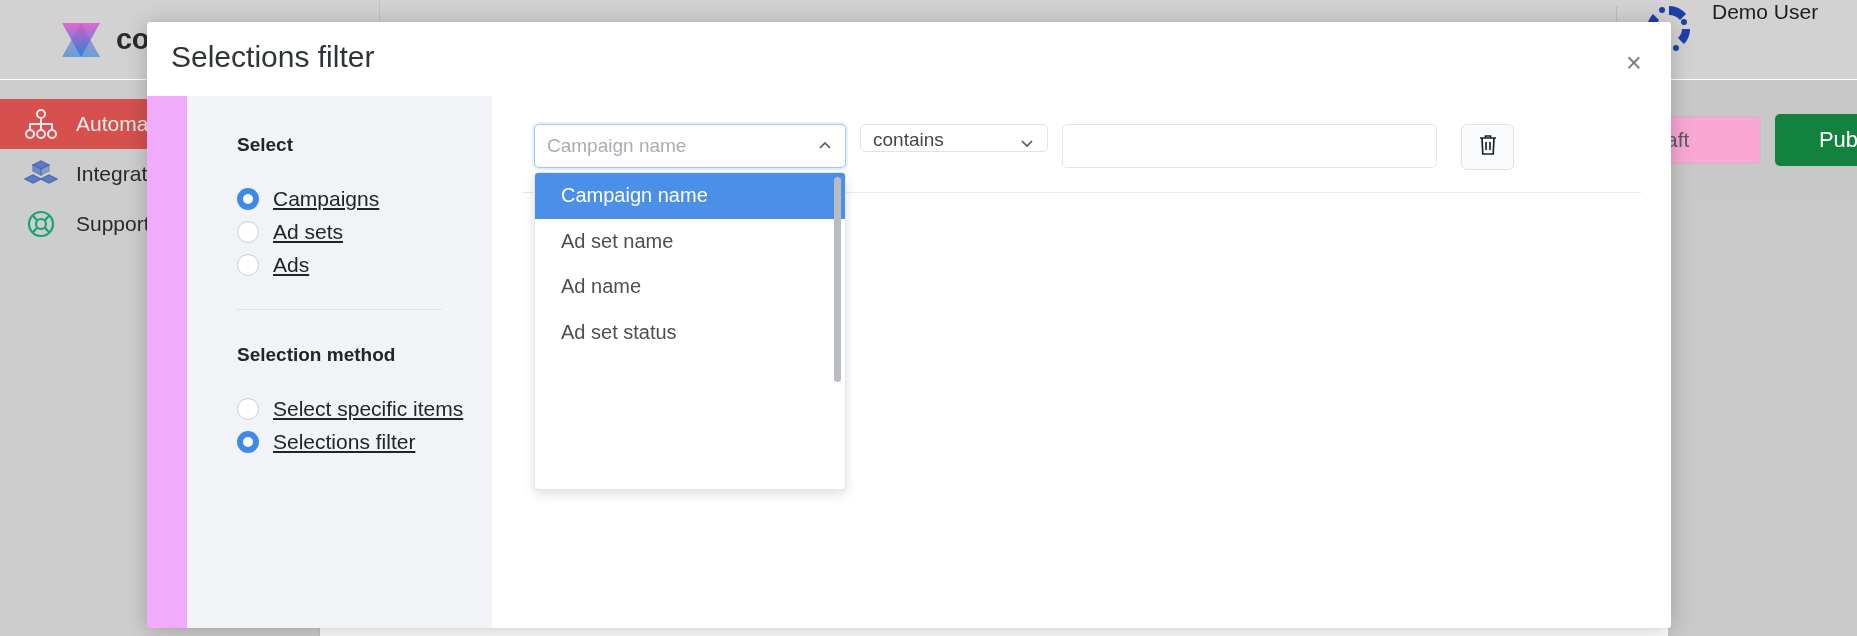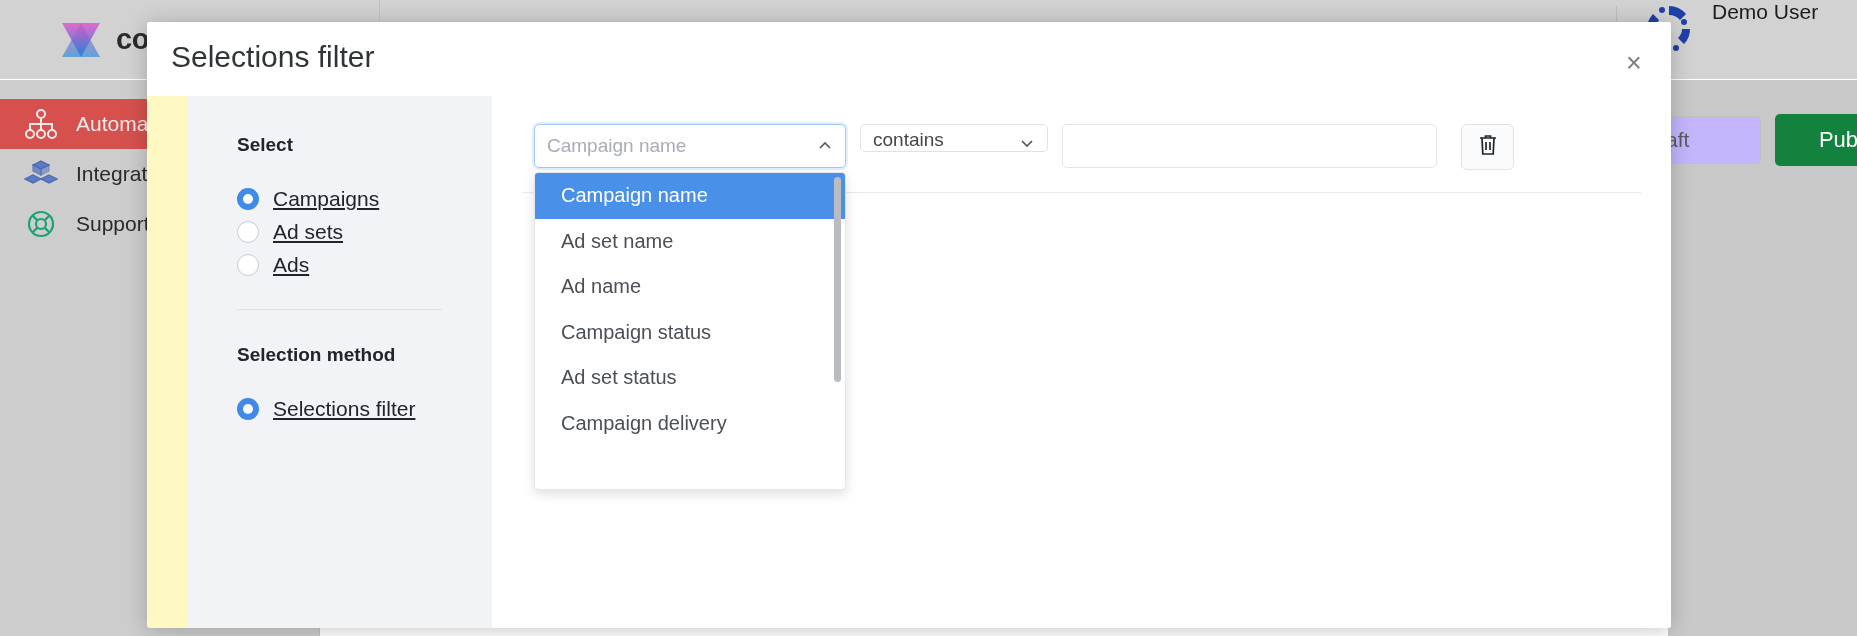--- a/index.html
+++ b/index.html
@@ -55,21 +55,21 @@
     height: 50px; display: flex; align-items: center; padding-left: 24px; gap: 18px;
   }
   .side-item.active { background: #d6514e; }
   .side-label { font-size: 21px; color: #2a2a2a; white-space: nowrap; }
   .side-item.active .side-label { color: #f2eaea; }
   .side-ico { width: 34px; height: 34px; flex: 0 0 auto; }
 
   
   .bg-draft {
     position: absolute; left: 1651px; top: 116px; width: 110px; height: 48px;
-    border: 1px solid #c0c0c0; border-radius: 5px; background: #c4b5fd;
+    border: 1px solid #c0c0c0; border-radius: 5px; background: #f9a8d4;
   }
   .bg-draft span {
     position:absolute; left: 14px; top: 11px; font-size: 21px; color: #5c5c5c;
   }
   .bg-publish {
     position: absolute; left: 1775px; top: 114px; width: 160px; height: 52px;
     background: #13823f; border-radius: 5px;
   }
   .bg-publish span {
     display:block; text-align:center; line-height: 52px; color:#fff; font-size: 22px;
@@ -78,21 +78,21 @@
     position: absolute; left: 1668px; top: 198px; right: -40px; bottom: -20px;
     background: #c9c9c9;
   }
   .bg-strip {
     position: absolute; left: 380px; top: 80px; right: 0; height: 119px; background: #c8c8c8;
   }
 
   
   .modal {
     position: absolute; left: 147px; top: 22px; width: 1524px; height: 606px;
-    background: #fef9c3; border-radius: 3px;
+    background: #f0abfc; border-radius: 3px;
     box-shadow: 0 2px 22px rgba(0,0,0,0.22);
     overflow: hidden;
   }
   .modal-header { position: relative; height: 74px; background: #fff; }
   .modal-title {
     position: absolute; left: 24px; top: 18px;
     font-size: 30px; color: #2f3437; font-weight: normal;
   }
   .modal-close {
     position: absolute; right: 22px; top: 26px;
@@ -300,20 +300,24 @@
         <div class="radio-row">
           <span class="radio"></span>
           <span class="radio-label">Ads</span>
         </div>
 
         <div class="divider"></div>
 
         <div class="group-title">Selection method</div>
 
         <div class="radio-row">
+          <span class="radio"></span>
+          <span class="radio-label">Select specific items</span>
+        </div>
+        <div class="radio-row">
           <span class="radio checked"></span>
           <span class="radio-label">Selections filter</span>
         </div>
       </div>
 
       <div class="panel-right">
 
         <div class="row-rule"></div>
 
         <div class="filter-row">
@@ -326,23 +330,21 @@
                   <path d="M3 10 L8 5 L13 10"></path>
                 </svg>
               </span>
             </div>
 
             <div class="dropdown">
               <div class="dd-list">
                 <div class="dd-item sel">Campaign name</div>
                 <div class="dd-item">Ad set name</div>
                 <div class="dd-item">Ad name</div>
-                <div class="dd-item">Campaign status</div>
                 <div class="dd-item">Ad set status</div>
-                <div class="dd-item">Campaign delivery</div>
               </div>
               <div class="dd-scrollbar">
                 <div class="dd-thumb"></div>
               </div>
             </div>
           </div>
 
           <div class="op-box">
             <span class="op-label">contains</span>
             <span class="chev">

